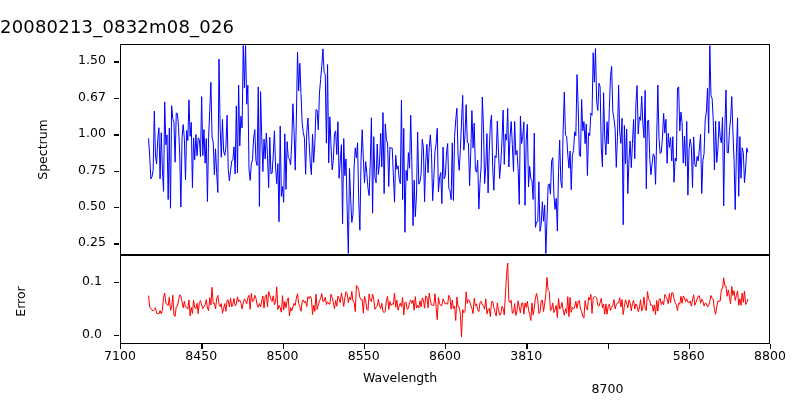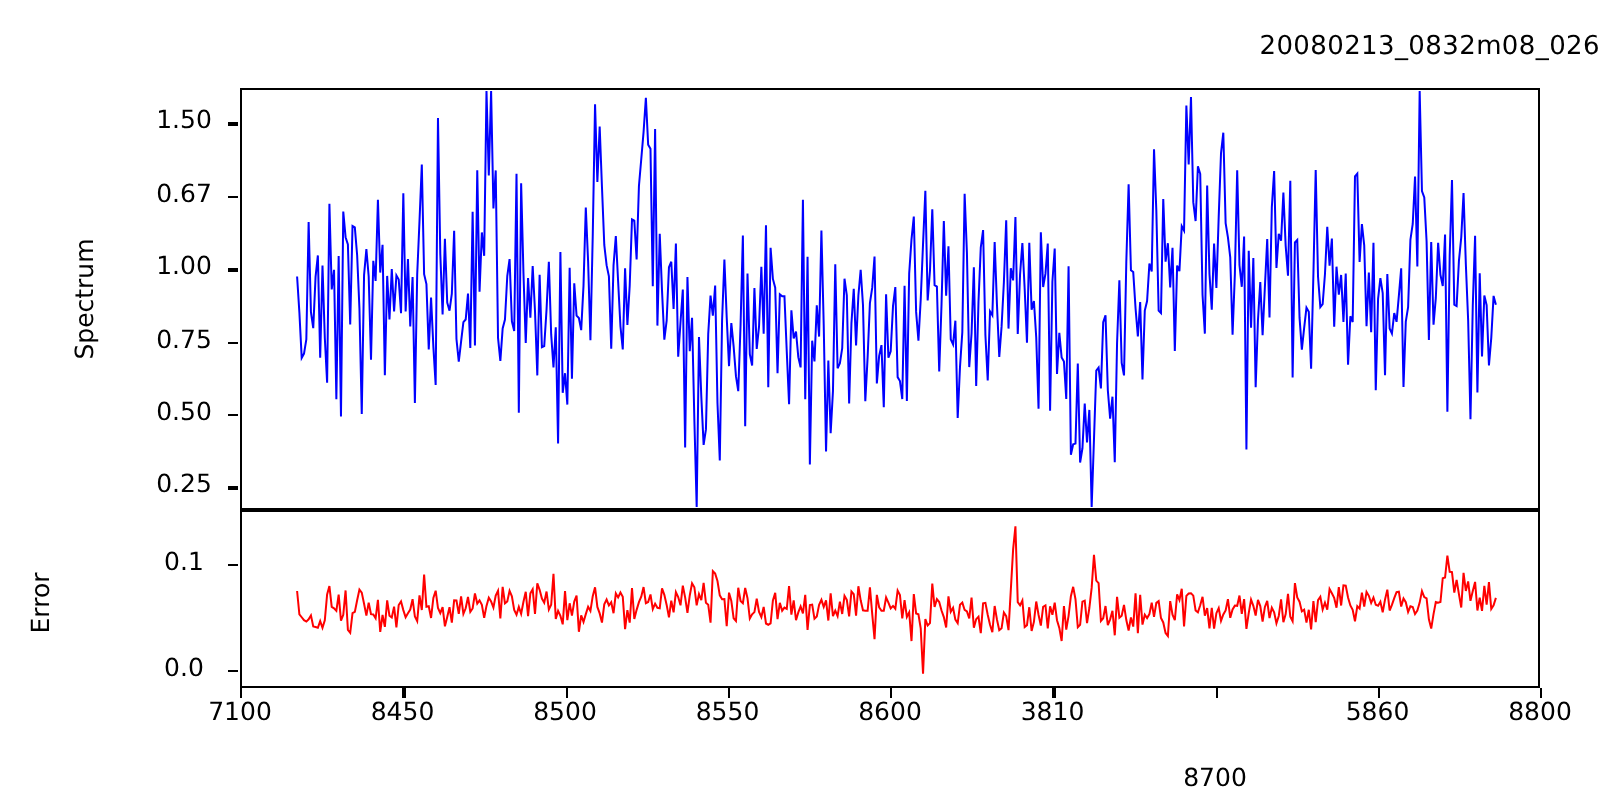--- a/index.html
+++ b/index.html
@@ -14,22 +14,22 @@
     height: 400px;
     background: #ffffff;
     font-family: "DejaVu Sans", sans-serif;
     overflow: hidden;
   }
   #plot-title {
     position: absolute;
     left: 0;
     top: 16px;
     width: 800px;
-    text-align: right;
-    font-size: 13px;
+    text-align: left;
+    font-size: 18px;
     color: #000000;
     letter-spacing: 0.2px;
   }
   .panel {
     position: absolute;
     box-sizing: border-box;
     border: 1.3px solid #000000;
     background: #ffffff;
   }
   #panel-spectrum {
@@ -119,20 +119,21 @@
 <body>
 
 <div id="figure">
 
   <div id="plot-title">20080213_0832m08_026</div>
 
   <div class="axis-label ylabel" id="ylabel-spectrum">Spectrum</div>
 
   <div class="axis-label ylabel" id="ylabel-error">Error</div>
 
+  <div class="axis-label" id="xlabel-wavelength">Wavelength</div>
 
   <div id="ytick-layer">
       <div class="ytick-wrap" style="top: 243.359px;">
         <div class="ytick" style="top: -7px;">0.25</div>
       </div>
       <div class="tick-mark-y" style="top: 243.359px;"></div>
       <div class="ytick-wrap" style="top: 206.979px;">
         <div class="ytick" style="top: -7px;">0.50</div>
       </div>
       <div class="tick-mark-y" style="top: 206.979px;"></div>

